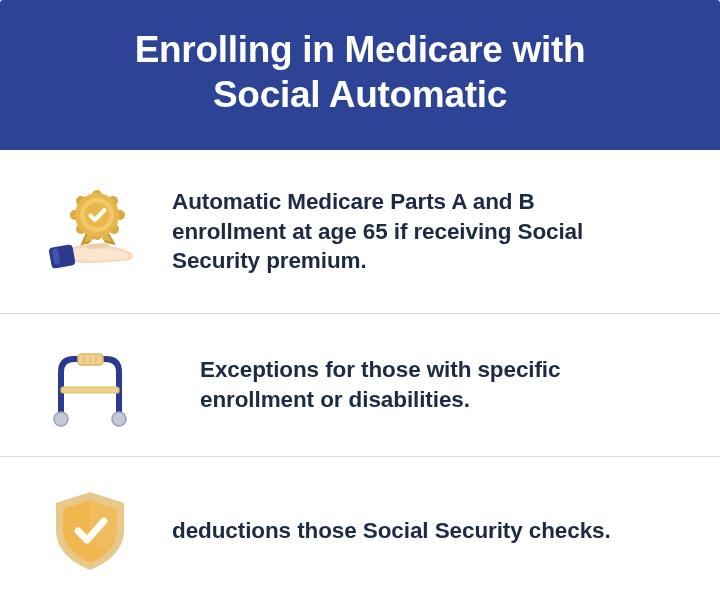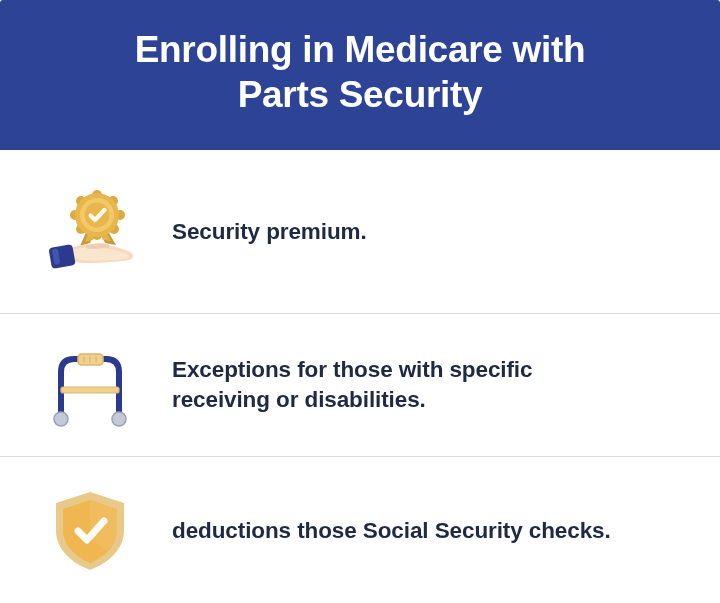--- a/index.html
+++ b/index.html
@@ -60,21 +60,21 @@
     box-sizing: border-box;
   }
   .row {
     position: relative;
     display: flex;
     align-items: center;
     box-sizing: border-box;
     height: 163px;
     padding: 0 44px 0 30px;
   }
-  .row-2 { height: 142px; }
+  .row-2 { height: 142px; gap: 28px; }
   .row-3 { height: 148px; }
 
   .divider {
     height: 1px;
     width: 100%;
     background: #d9dbe0;
     border: 0;
     margin: 0;
   }
 
@@ -104,21 +104,21 @@
   svg { display: block; }
 </style>
 </head>
 <body>
 
 <div class="infographic">
 
   <div class="banner">
     <h1 class="banner-title">
       <span class="tline">Enrolling in Medicare with</span>
-      <span class="tline">Parts Security</span>
+      <span class="tline">Social Automatic</span>
     </h1>
   </div>
 
   <div class="rows">
 
     <div class="row row-1">
       <div class="icon-cell">
         <span>
           <svg width="104" height="96" viewBox="0 0 104 96" xmlns="http://www.w3.org/2000/svg">
 
@@ -152,20 +152,22 @@
             <path d="M48 62 C55 59 63 58.5 69 60 C72 60.8 72 63 69 63.6
                      C62 65 54 65.2 48.5 64.3 Z" fill="#eccdae"></path>
 
             <rect x="12" y="62" width="24" height="21" rx="4" transform="rotate(-10 24 72)" fill="#2b3a8f"></rect>
             <rect x="15" y="64.5" width="6" height="16" rx="3" transform="rotate(-10 18 72)" fill="#4056ad"></rect>
           </svg>
         </span>
       </div>
       <div class="text-cell">
         <p class="row-text">
+          <span class="tline">Automatic Medicare Parts A and B</span>
+          <span class="tline">enrollment at age 65 if receiving Social</span>
           <span class="tline">Security premium.</span>
         </p>
       </div>
     </div>
 
     <hr class="divider">
 
     <div class="row row-2">
       <div class="icon-cell">
         <span>
@@ -181,21 +183,21 @@
             <rect x="14" y="45" width="58" height="6" rx="2" fill="#f0d08f" stroke="#d9b76a" stroke-width="1.2"></rect>
 
             <circle cx="14" cy="77" r="7" fill="#c3c9d6" stroke="#9aa3b5" stroke-width="1.6"></circle>
             <circle cx="72" cy="77" r="7" fill="#c3c9d6" stroke="#9aa3b5" stroke-width="1.6"></circle>
           </svg>
         </span>
       </div>
       <div class="text-cell">
         <p class="row-text">
           <span class="tline">Exceptions for those with specific</span>
-          <span class="tline">receiving or disabilities.</span>
+          <span class="tline">enrollment or disabilities.</span>
         </p>
       </div>
     </div>
 
     <hr class="divider">
 
     <div class="row row-3">
       <div class="icon-cell">
         <span>
           <svg width="80" height="86" viewBox="0 0 80 86" xmlns="http://www.w3.org/2000/svg">

